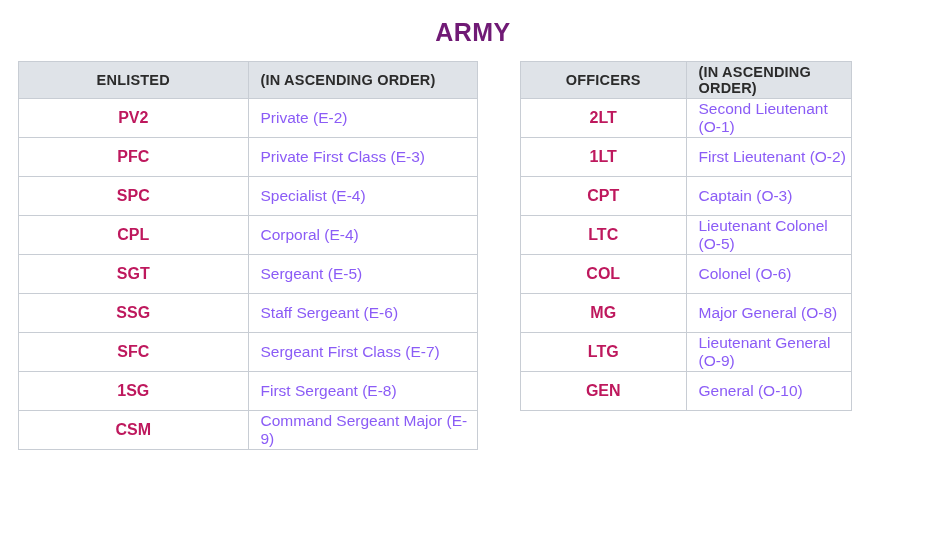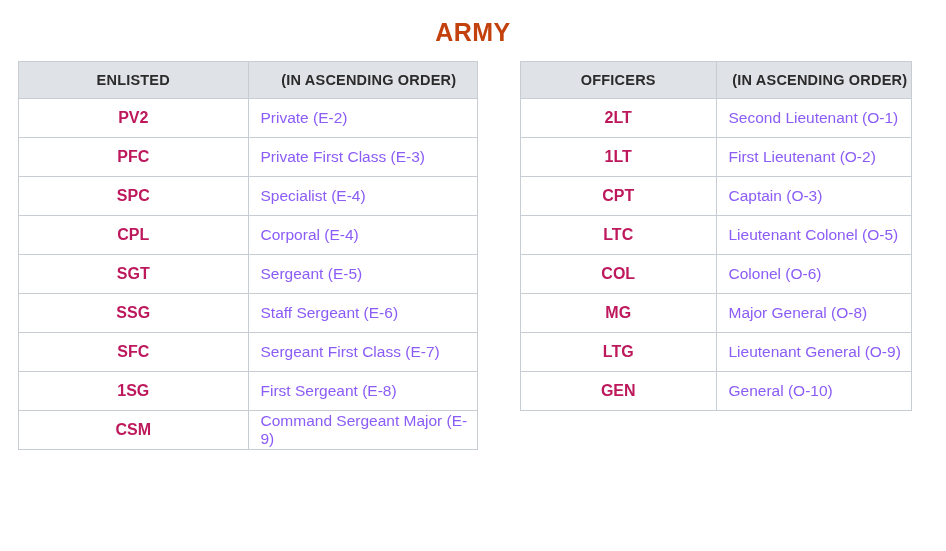--- a/index.html
+++ b/index.html
@@ -13,40 +13,40 @@
     font-family: "Liberation Sans", sans-serif;
     color: #231f20;
     position: relative;
     overflow: hidden;
   }
   .page-title {
     text-align: center;
     font-size: 25px;
     font-weight: bold;
     letter-spacing: 0.5px;
-    color: #c2410c;
+    color: #701a75;
     margin: 18px 0 0 0;
     font-family: "Liberation Sans", sans-serif;
   }
   .tables-wrap {
     display: flex;
     flex-direction: row;
     align-items: flex-start;
     padding: 0;
     margin-top: 14px;
   }
   .table-col {
     box-sizing: border-box;
   }
   .table-col.left {
     width: 460px;
     margin-left: 18px;
   }
   .table-col.right {
-    width: 392px;
+    width: 332px;
     margin-left: 42px;
   }
   table.rank-table {
     border-collapse: collapse;
     width: 100%;
     table-layout: fixed;
   }
   table.rank-table th, table.rank-table td {
     border: 1px solid #c8cdd4;
     padding: 0;
@@ -58,21 +58,21 @@
     height: 36px;
     font-size: 14.5px;
     font-weight: bold;
     color: #2b2b2b;
     letter-spacing: 0.2px;
   }
   .th-abbr {
     text-align: center;
   }
   .th-name {
-    text-align: center;
+    text-align: left;
     padding-left: 12px !important;
   }
   td.abbr {
     text-align: center;
     font-size: 16px;
     font-weight: bold;
     color: #be185d;
     width: 92px;
   }
   .table-col.right td.abbr {

